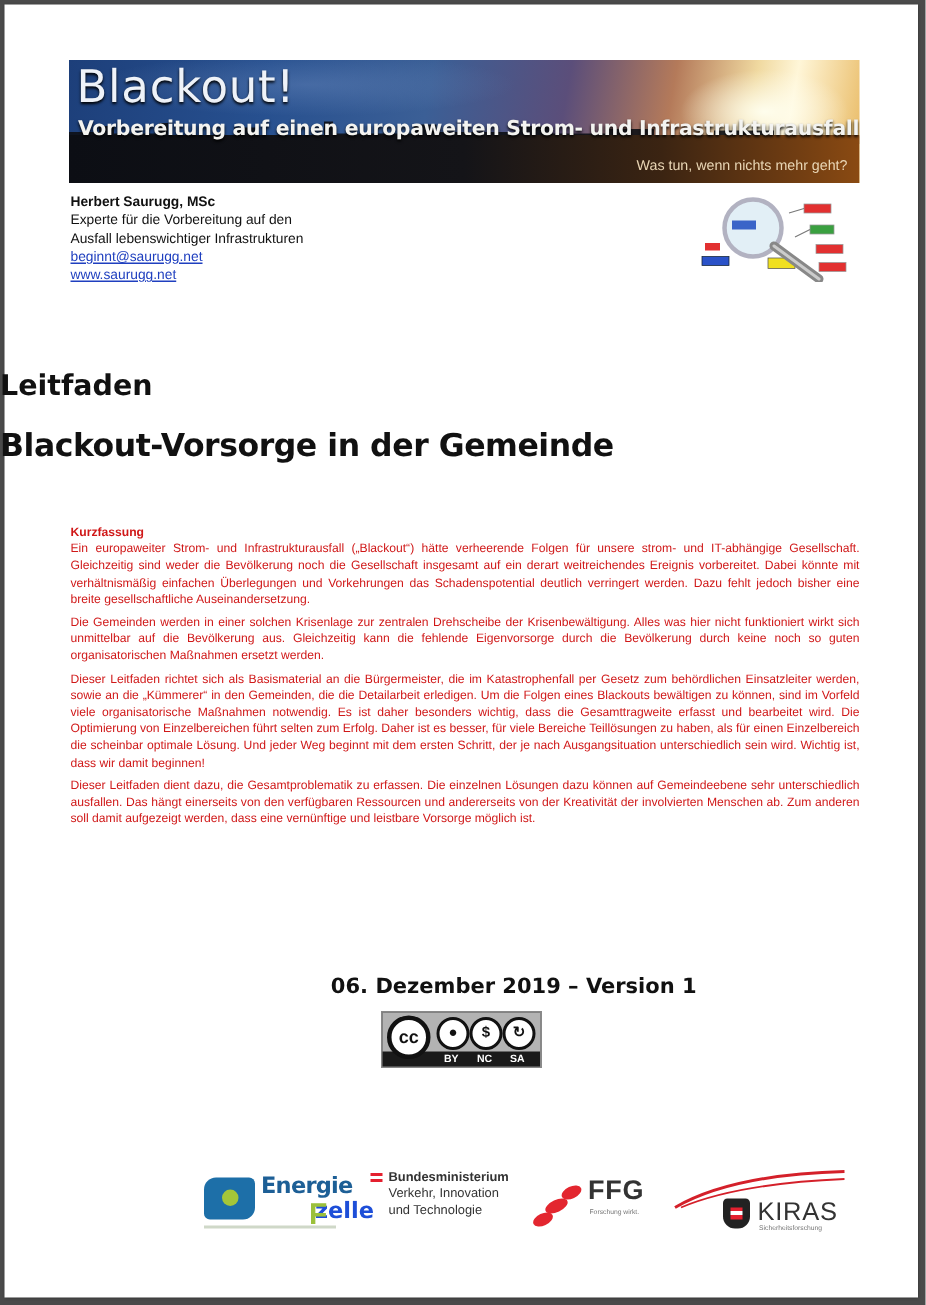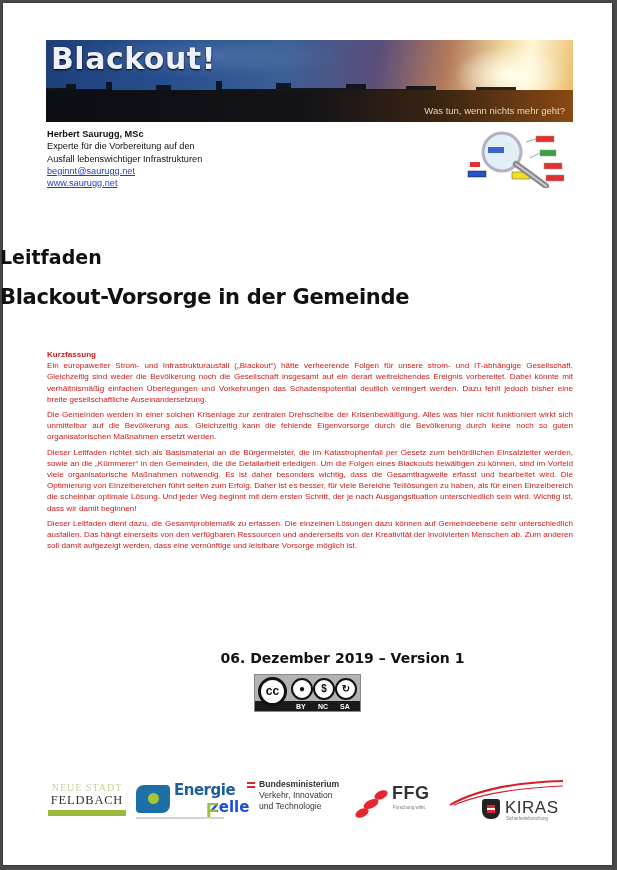--- a/index.html
+++ b/index.html
@@ -6,21 +6,21 @@
   body { width:617px; height:870px; background:#4a4a4a; font-family:"Liberation Sans", sans-serif; position:relative; overflow:hidden; }
   .page { position:absolute; left:3px; top:3px; width:609px; height:862px; background:#ffffff; box-shadow:0 0 2px #222; }
   .banner { position:absolute; left:43px; top:37px; width:527px; height:82px; overflow:hidden;
     background: linear-gradient(100deg, #1d3f7a 0%, #27508f 25%, #3b5f96 45%, #5b4e7a 62%, #b47a5a 75%, #f0d9a0 85%, #fff6d8 90%, #e8b860 100%); }
   .banner .sky { position:absolute; inset:0; background:
       radial-gradient(ellipse 80px 40px at 88% 42%, rgba(255,255,240,0.95), rgba(255,230,160,0) 70%),
       radial-gradient(ellipse 200px 30px at 30% 20%, rgba(120,150,200,0.35), rgba(0,0,0,0) 70%); }
   .banner .ground { position:absolute; left:0; right:0; bottom:0; height:32px;
       background: linear-gradient(90deg, #0c0e14 0%, #141418 50%, #3b2412 75%, #6a3a12 90%, #8a4a12 100%); }
   .banner .skyline { position:absolute; left:0; right:0; bottom:26px; height:18px; }
-  .banner .title { position:absolute; left:5px; top:1px; color:#eef2f8; font-size:30px; font-weight:bold; letter-spacing:0.5px; text-shadow:0 1px 2px #000; font-family:"DejaVu Sans", sans-serif; }
+  .banner .title { position:absolute; left:5px; top:1px; color:#eef2f8; font-size:30px; font-weight:normal; letter-spacing:0.5px; text-shadow:0 1px 2px #000; font-family:"DejaVu Sans", sans-serif; }
   .banner .subtitle { position:absolute; left:6px; top:38px; color:#f3f3f0; font-size:13.6px; font-weight:bold; text-shadow:0 1px 2px #000; white-space:nowrap; font-family:"DejaVu Sans", sans-serif; letter-spacing:-0.2px; }
   .banner .tagline { position:absolute; right:8px; bottom:6px; color:#e9d6b5; font-size:9.5px; white-space:nowrap;text-align:center; }
   .author { position:absolute; left:47px; top:128px; font-size:9.2px; line-height:12.3px; color:#111; }
   .author .name { font-weight:bold; }
   .author a { color:#1f3fbf; text-decoration:underline; }
   .magnifier { position:absolute; left:466px; top:130px; width:106px; height:58px; }
   .doc-title { position:absolute; left:0; width:617px; text-align:left; font-weight:bold; color:#111; font-family:"DejaVu Sans", sans-serif; }
   .doc-title.l1 { top:244px; font-size:19px; }
   .doc-title.l2 { top:284px; font-size:21px; letter-spacing:-0.3px; }
   .summary { position:absolute; left:47px; top:349px; width:526px; color:#d01818; font-size:8.1px; line-height:11.2px; text-align:justify; }
@@ -64,20 +64,21 @@
 
 <div class="page">
 
   <div class="banner">
     <div class="sky"></div>
     <svg class="skyline" viewBox="0 0 527 18" preserveAspectRatio="none">
       <path d="M0 18 L0 10 L20 10 L20 6 L30 6 L30 11 L60 11 L60 4 L66 4 L66 12 L110 12 L110 7 L125 7 L125 12 L170 12 L170 3 L176 3 L176 11 L230 11 L230 5 L245 5 L245 10 L300 10 L300 6 L320 6 L320 11 L360 11 L360 8 L390 8 L390 12 L430 12 L430 9 L470 9 L470 13 L527 13 L527 18 Z" fill="#0d0f15" opacity="0.9"></path>
     </svg>
     <div class="ground"></div>
     <div class="title">Blackout!</div>
+    <div class="subtitle">Vorbereitung auf einen europaweiten Strom- und Infrastrukturausfall</div>
     <div class="tagline">Was tun, wenn nichts mehr geht?</div>
   </div>
 
   <div class="author" style="left:44px;top:125px;">
     <div class="name">Herbert Saurugg, MSc</div>
     <div>Experte für die Vorbereitung auf den</div>
     <div>Ausfall lebenswichtiger Infrastrukturen</div>
     <div><a>beginnt@saurugg.net</a></div>
     <div><a>www.saurugg.net</a></div>
   </div>
@@ -116,25 +117,20 @@
     <div class="ccmain">cc</div>
     <div class="circ" style="left:36px;">●</div>
     <div class="circ" style="left:58px;">$</div>
     <div class="circ" style="left:80px;">↻</div>
     <span class="lbl" style="left:41px;">BY</span>
     <span class="lbl" style="left:63px;">NC</span>
     <span class="lbl" style="left:85px;">SA</span>
   </div>
 
   <div class="logos" style="top:772px;">
-    <div class="logo feldbach" style="left:45px;">
-      <div class="a">NEUE STADT</div>
-      <div class="b">FELDBACH</div>
-      <div class="bar"></div>
-    </div>
     <div class="logo energie" style="left:131px;">
       <div class="icon">
           <div class="dot"></div>
         </div>
       <div class="t1">Energie</div>
       <div class="t2">zelle</div>
       <div class="f">F</div>
       <div class="sub"></div>
     </div>
     <div class="logo bmvit" style="left:244px;">

